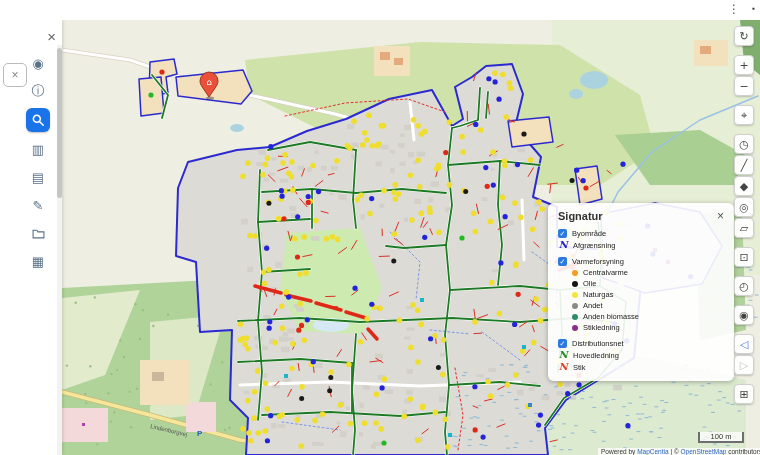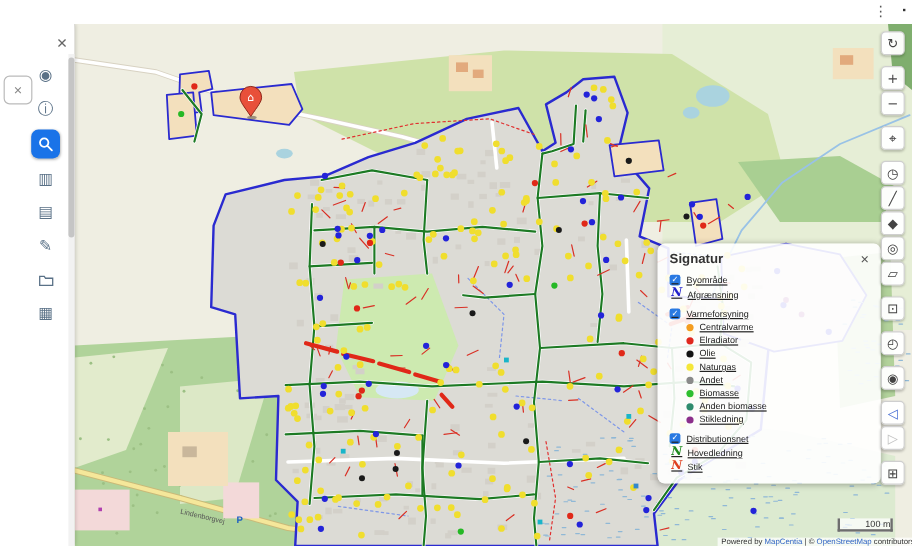--- a/index.html
+++ b/index.html
@@ -30,32 +30,32 @@
           border-radius:4px;box-shadow:0 1px 2px rgba(0,0,0,.2);display:flex;align-items:center;justify-content:center;
           font-size:11px;color:#444;font-family:"DejaVu Sans",sans-serif;box-sizing:border-box;}
   .mapbtn.group{margin-top:8px;}
   .mapbtn.disabled{color:#c2c2c2;}
   
   .legend{position:absolute;left:548px;top:203px;width:186px;background:rgba(255,255,255,.9);border-radius:6px;
           box-shadow:0 1px 5px rgba(0,0,0,.3);z-index:34;padding:7px 10px 8px 10px;box-sizing:border-box;}
   .legend-head{display:flex;justify-content:space-between;align-items:center;margin-bottom:5px;}
   .legend-title{font-size:11px;font-weight:bold;color:#333;}
   .legend-close{font-size:12px;color:#555;line-height:10px;cursor:pointer;}
-  .lrow{display:flex;align-items:center;height:12px;font-size:7.5px;color:#222;text-decoration:underline;}
+  .lrow{display:flex;align-items:center;height:12px;font-size:7.5px;color:#222;}
   .lrow.cb{margin-top:4px;}
   .lrow.dot{padding-left:14px;height:11px;}
   .lrow .box{width:9px;height:9px;background:#2a7ae2;border-radius:2px;color:#fff;font-size:7px;line-height:9px;
              text-align:center;margin-right:5px;flex:none;}
   .lrow .bullet{width:6px;height:6px;border-radius:50%;margin-right:5px;flex:none;}
   .lrow .nsym{width:12px;margin-right:3px;font-family:"DejaVu Serif",serif;font-style:italic;font-weight:bold;
               font-size:10px;line-height:10px;flex:none;text-align:center;}
   
   .scalebar{position:absolute;left:698px;top:432px;width:46px;height:11px;background:rgba(255,255,255,.75);
             border:2px solid #6e6e6e;border-top:none;box-sizing:border-box;font-size:7.5px;color:#333;
-            text-align:right;line-height:9px;z-index:33;}
+            text-align:center;line-height:9px;z-index:33;}
   .attribution{position:absolute;left:598px;top:448px;white-space:nowrap;background:rgba(255,255,255,.75);
                font-size:6.5px;color:#333;padding:0 3px;z-index:32;}
   .attribution .lnk{color:#2f63c4;}
 </style>
 </head>
 <body>
 
 <div class="topbar">
   <span class="kebab">⋮</span>
   <span class="mini">▪</span>
@@ -969,38 +969,30 @@
       </div>
       <div class="lrow cb">
         <span class="box">✓</span>
         <span>Varmeforsyning</span>
       </div>
       <div class="lrow dot">
         <span class="bullet" style="background: rgb(244, 157, 32);"></span>
         <span>Centralvarme</span>
       </div>
       <div class="lrow dot">
-        <span class="bullet" style="background: rgb(224, 40, 30);"></span>
-        <span>Elradiator</span>
-      </div>
-      <div class="lrow dot">
         <span class="bullet" style="background: rgb(20, 20, 20);"></span>
         <span>Olie</span>
       </div>
       <div class="lrow dot">
         <span class="bullet" style="background: rgb(245, 231, 58);"></span>
         <span>Naturgas</span>
       </div>
       <div class="lrow dot">
         <span class="bullet" style="background: rgb(138, 138, 138);"></span>
         <span>Andet</span>
-      </div>
-      <div class="lrow dot">
-        <span class="bullet" style="background: rgb(47, 191, 47);"></span>
-        <span>Biomasse</span>
       </div>
       <div class="lrow dot">
         <span class="bullet" style="background: rgb(46, 139, 110);"></span>
         <span>Anden biomasse</span>
       </div>
       <div class="lrow dot">
         <span class="bullet" style="background: rgb(139, 46, 139);"></span>
         <span>Stikledning</span>
       </div>
       <div class="lrow cb">

